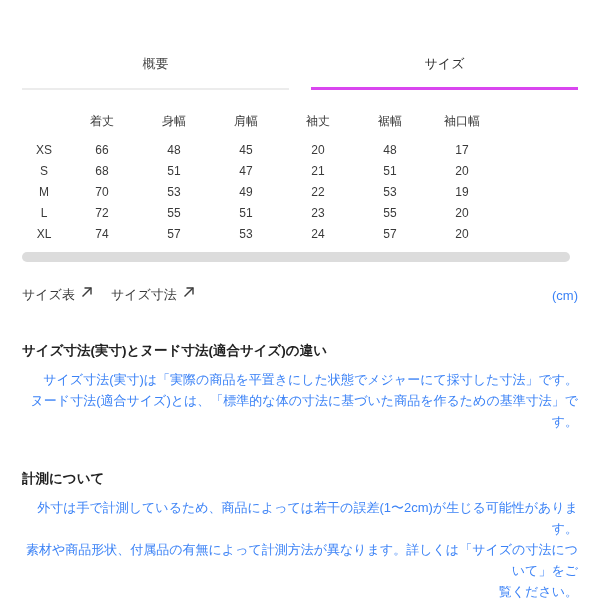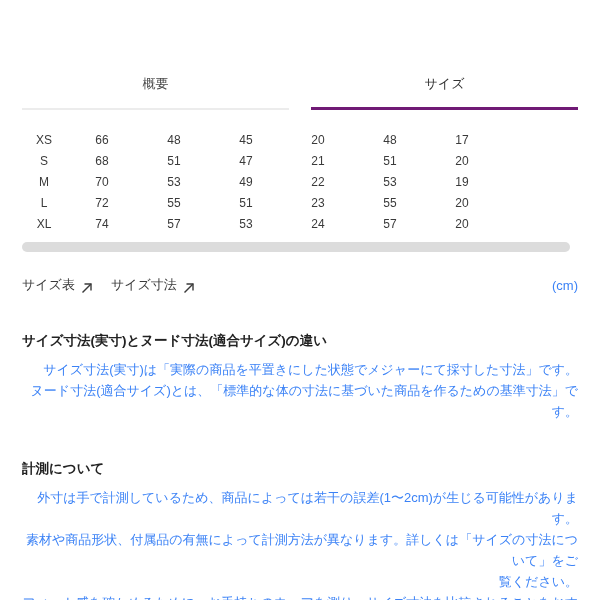--- a/index.html
+++ b/index.html
@@ -6,31 +6,31 @@
   body {
     width: 600px; height: 600px;
     background: #ffffff;
     font-family: "Liberation Sans", "DejaVu Sans", sans-serif;
     color: #3a3a3a;
     overflow: hidden;
   }
   .page { padding: 0 22px; }
 
   
-  .tabs { display: flex; margin-top: 75px; gap: 22px; }
+  .tabs { display: flex; margin-top: 55px; gap: 22px; }
   .tab {
     flex: 1; text-align: center;
     font-size: 13px; color: #4a4a4a;
     padding-bottom: 15px;
     border-bottom: 2px solid #ececec;
     cursor: pointer;
   }
   .tab.active {
     color: #333333;
-    border-bottom: 3px solid #701a75;
+    border-bottom: 3px solid #d946ef;
     padding-bottom: 6px;
   }
 
   
   .size-table { margin-top: 19px; }
   .trow {
     display: grid;
     grid-template-columns: 44px repeat(6, 72px);
     align-items: center;
     height: 21px;
@@ -46,21 +46,21 @@
     background: #dcdcdc;
     border-radius: 5px;
   }
 
   
   .links-row {
     display: flex; align-items: center;
     margin-top: 24px; font-size: 13px;
   }
   .ext-link {
-    display: inline-flex; align-items: flex-end; gap: 6px;
+    display: inline-flex; align-items: flex-start; gap: 6px;
     margin-right: 18px; color: #3a3a3a;
     cursor: pointer; text-decoration: none;
   }
   .ext-link svg { display: block; }
   .unit-label { margin-left: auto; color: #3b82f6; }
 
   
   .section { margin-top: 38px; }
   .section-heading {
     margin: 0 0 9px 0;
@@ -82,20 +82,29 @@
   <div class="tabs">
     <div class="tab">
       <span>概要</span>
     </div>
     <div class="tab active">
       <span>サイズ</span>
     </div>
   </div>
 
   <div class="size-table">
+    <div class="trow header">
+      <div class="tcell"></div>
+      <div class="tcell">着丈</div>
+      <div class="tcell">身幅</div>
+      <div class="tcell">肩幅</div>
+      <div class="tcell">袖丈</div>
+      <div class="tcell">裾幅</div>
+      <div class="tcell">袖口幅</div>
+    </div>
 
     <div class="trow">
       <div class="tcell">XS</div>
       <div class="tcell">66</div>
       <div class="tcell">48</div>
       <div class="tcell">45</div>
       <div class="tcell">20</div>
       <div class="tcell">48</div>
       <div class="tcell">17</div>
     </div>

